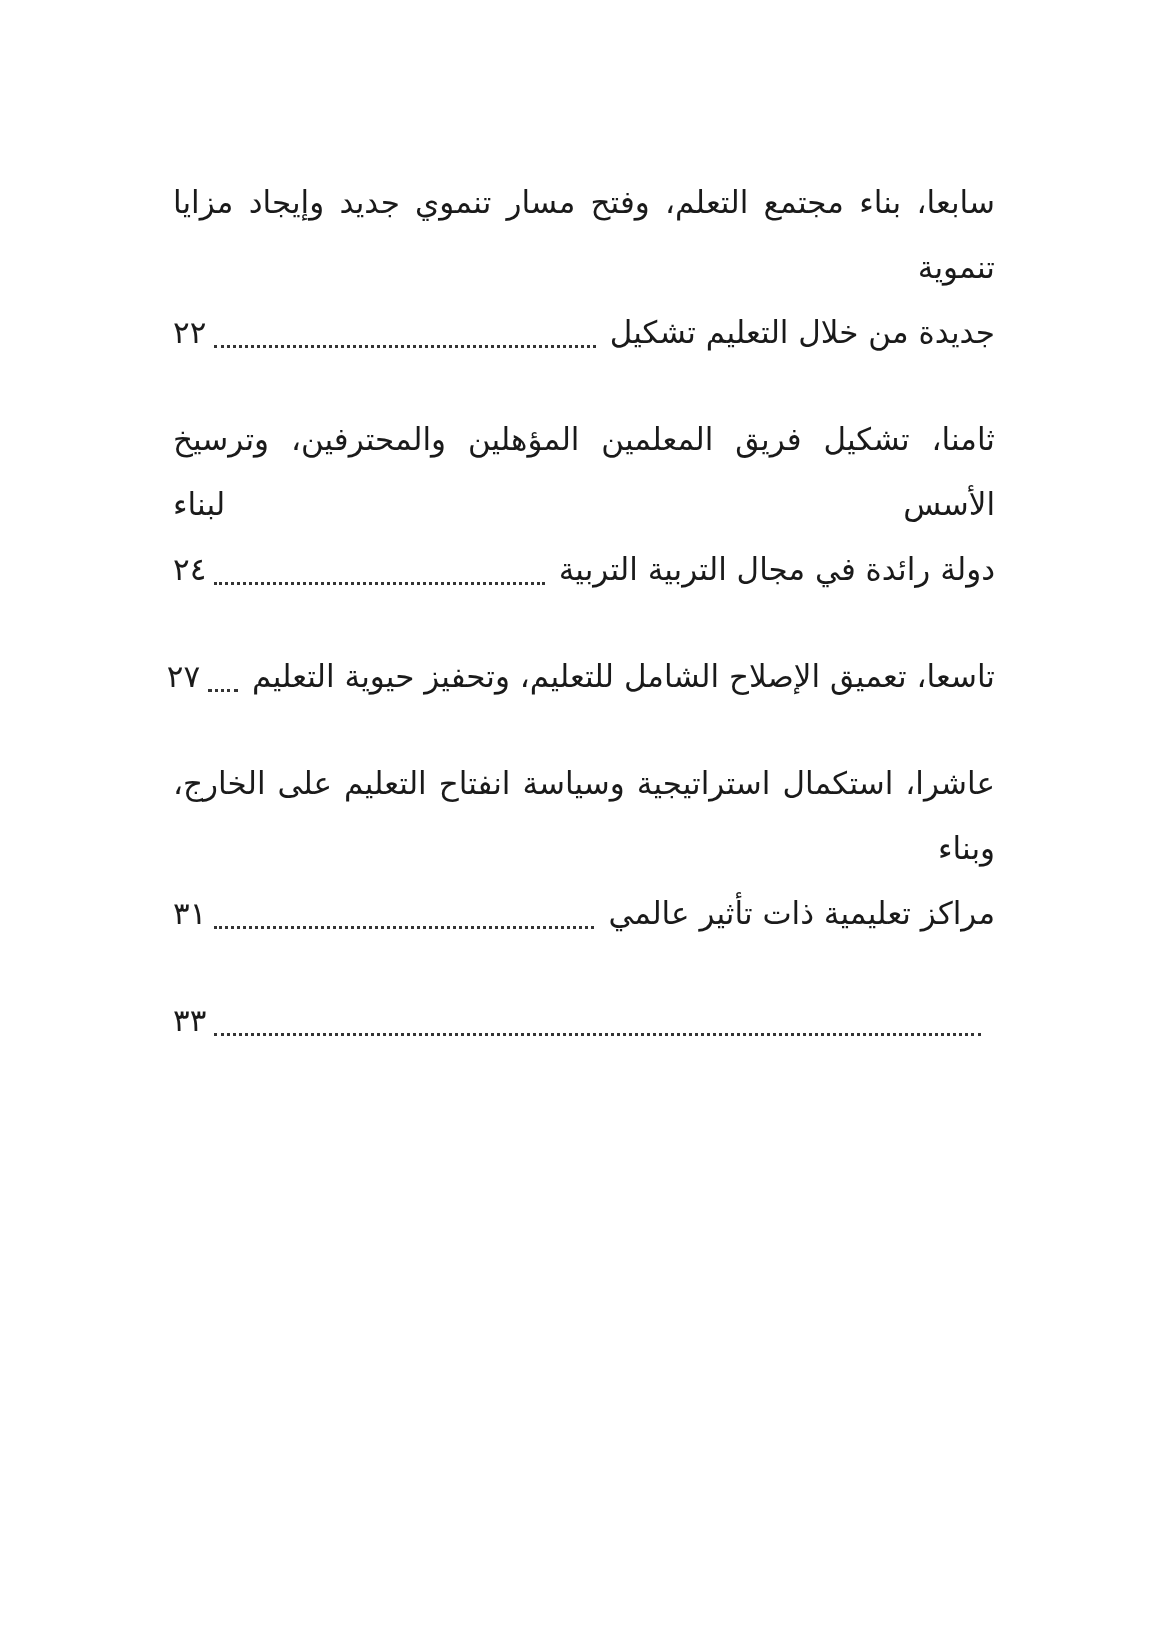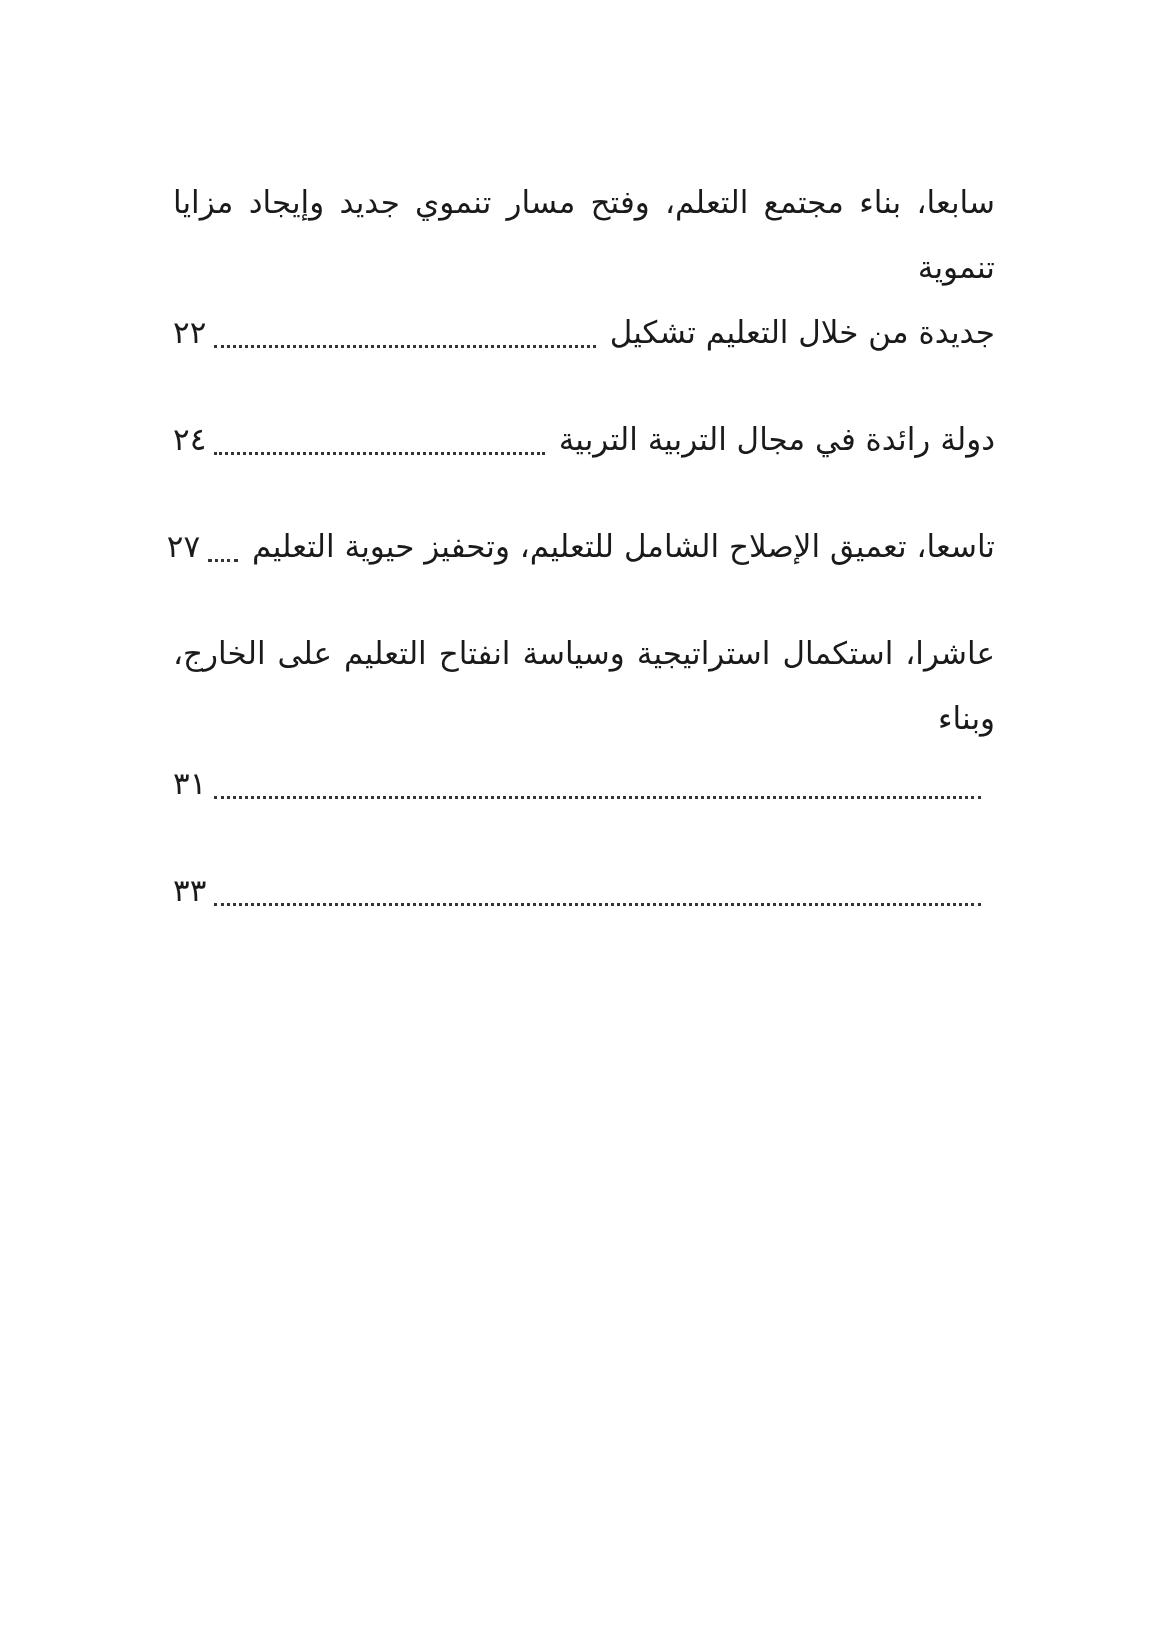--- a/index.html
+++ b/index.html
@@ -71,38 +71,40 @@
     <section class="entry">
       <div class="line just">سابعا، بناء مجتمع التعلم، وفتح مسار تنموي جديد وإيجاد مزايا تنموية</div>
       <div class="line last">
         <span class="txt">جديدة من خلال التعليم تشكيل</span>
         <span class="leader"></span>
         <span class="pnum">٢٢</span>
       </div>
     </section>
 
     <section class="entry">
+      <div class="line just">ثامنا، تشكيل فريق المعلمين المؤهلين والمحترفين، وترسيخ الأسس لبناء</div>
       <div class="line last">
         <span class="txt">دولة رائدة في مجال التربية التربية</span>
         <span class="leader"></span>
         <span class="pnum">٢٤</span>
       </div>
     </section>
 
     <section class="entry">
       <div class="line last">
         <span class="txt">تاسعا، تعميق الإصلاح الشامل للتعليم، وتحفيز حيوية التعليم</span>
         <span class="leader"></span>
         <span class="pnum">٢٧</span>
       </div>
     </section>
 
     <section class="entry">
       <div class="line just">عاشرا، استكمال استراتيجية وسياسة انفتاح التعليم على الخارج، وبناء</div>
       <div class="line last">
+        <span class="txt">مراكز تعليمية ذات تأثير عالمي</span>
         <span class="leader"></span>
         <span class="pnum">٣١</span>
       </div>
     </section>
 
     <section class="entry">
       <div class="line last">
         <span class="leader"></span>
         <span class="pnum">٣٣</span>
       </div>

